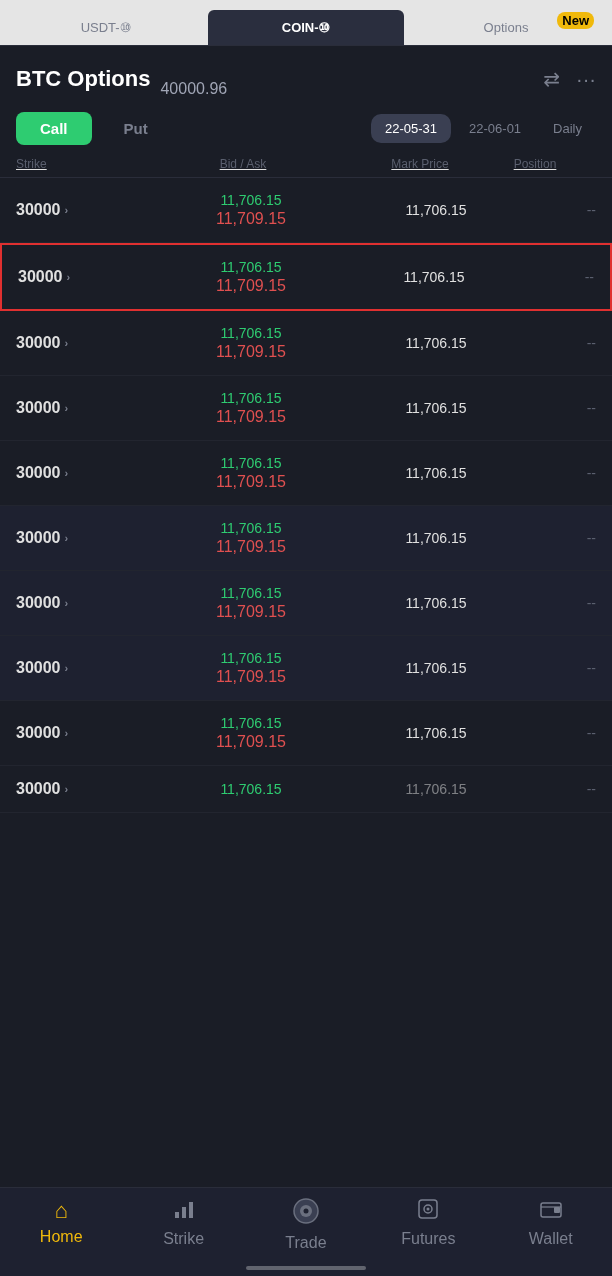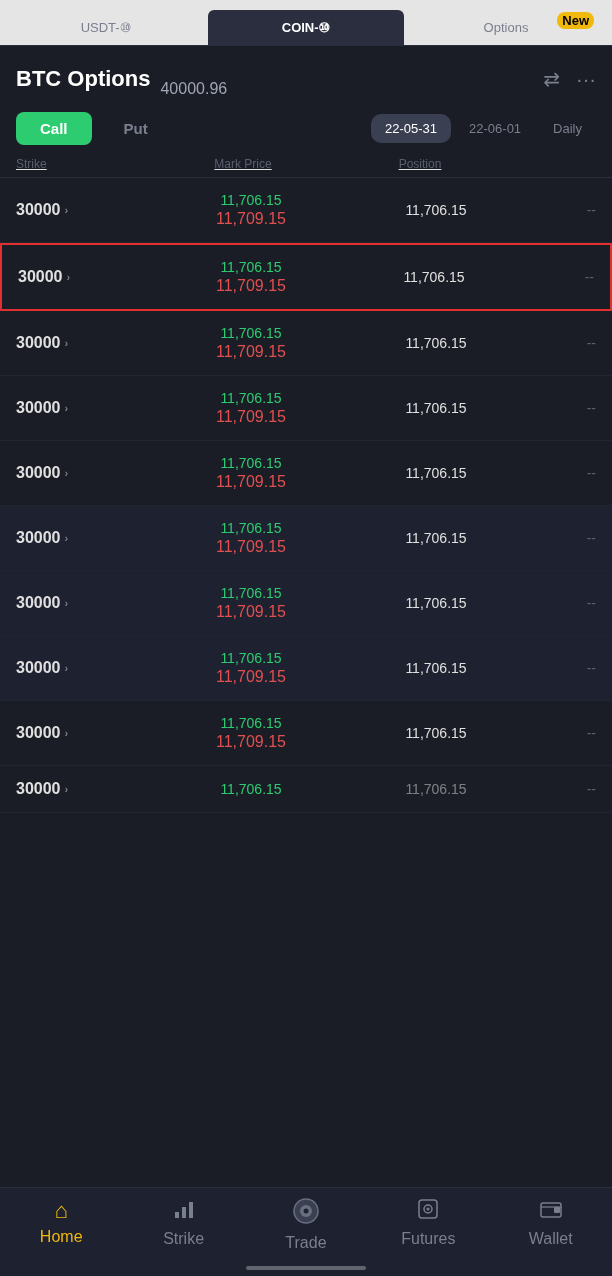--- a/index.html
+++ b/index.html
@@ -290,20 +290,21 @@
   <div class="opt-tab">Put</div>
   <div class="date-tabs">
     <div class="date-tab active">22-05-31</div>
     <div class="date-tab">22-06-01</div>
     <div class="date-tab">Daily</div>
   </div>
 </div>
 
 <div class="col-headers">
   <div class="col-header">Strike</div>
+  <div class="col-header center">Bid / Ask</div>
   <div class="col-header center">Mark Price</div>
   <div class="col-header right">Position</div>
 </div>
 
 <div class="options-table">
 
   <div class="option-row">
     <div class="strike-cell">
       <span>30000</span>
       <span class="strike-arrow">›</span>

